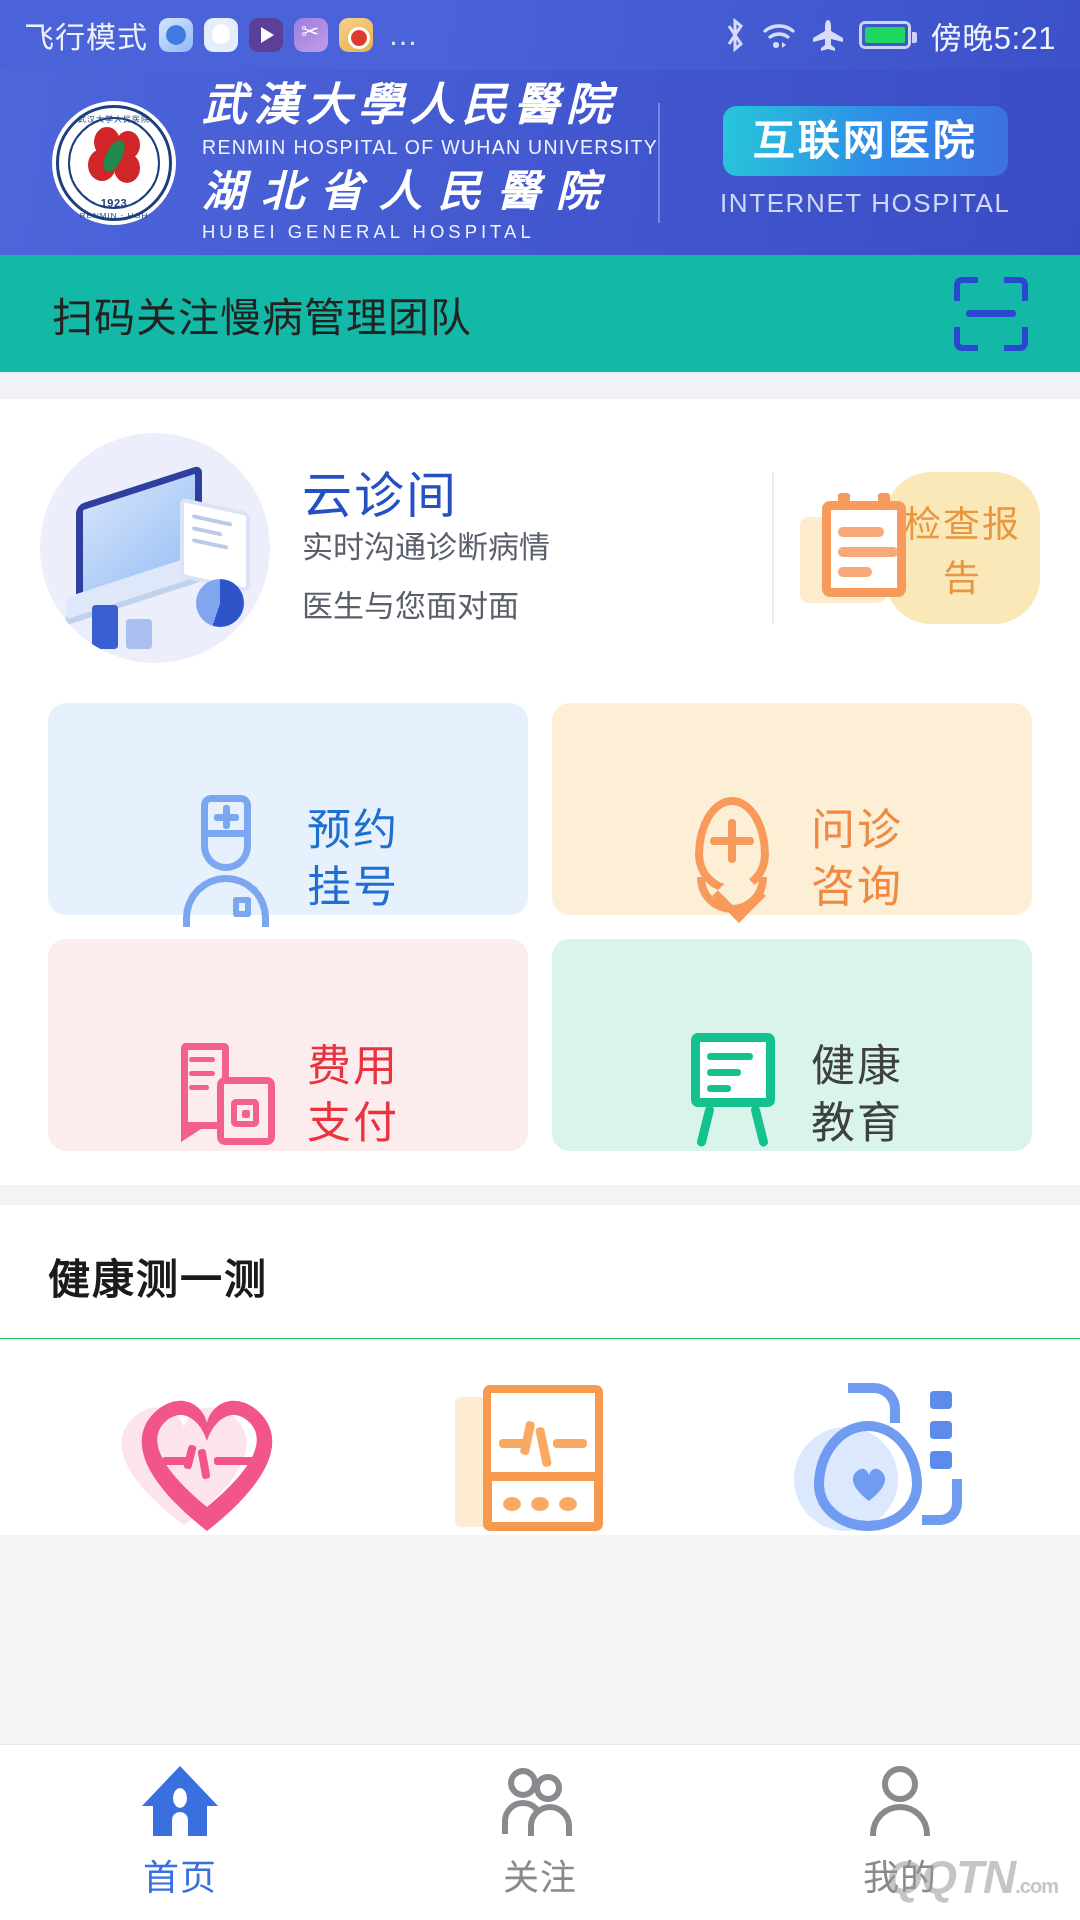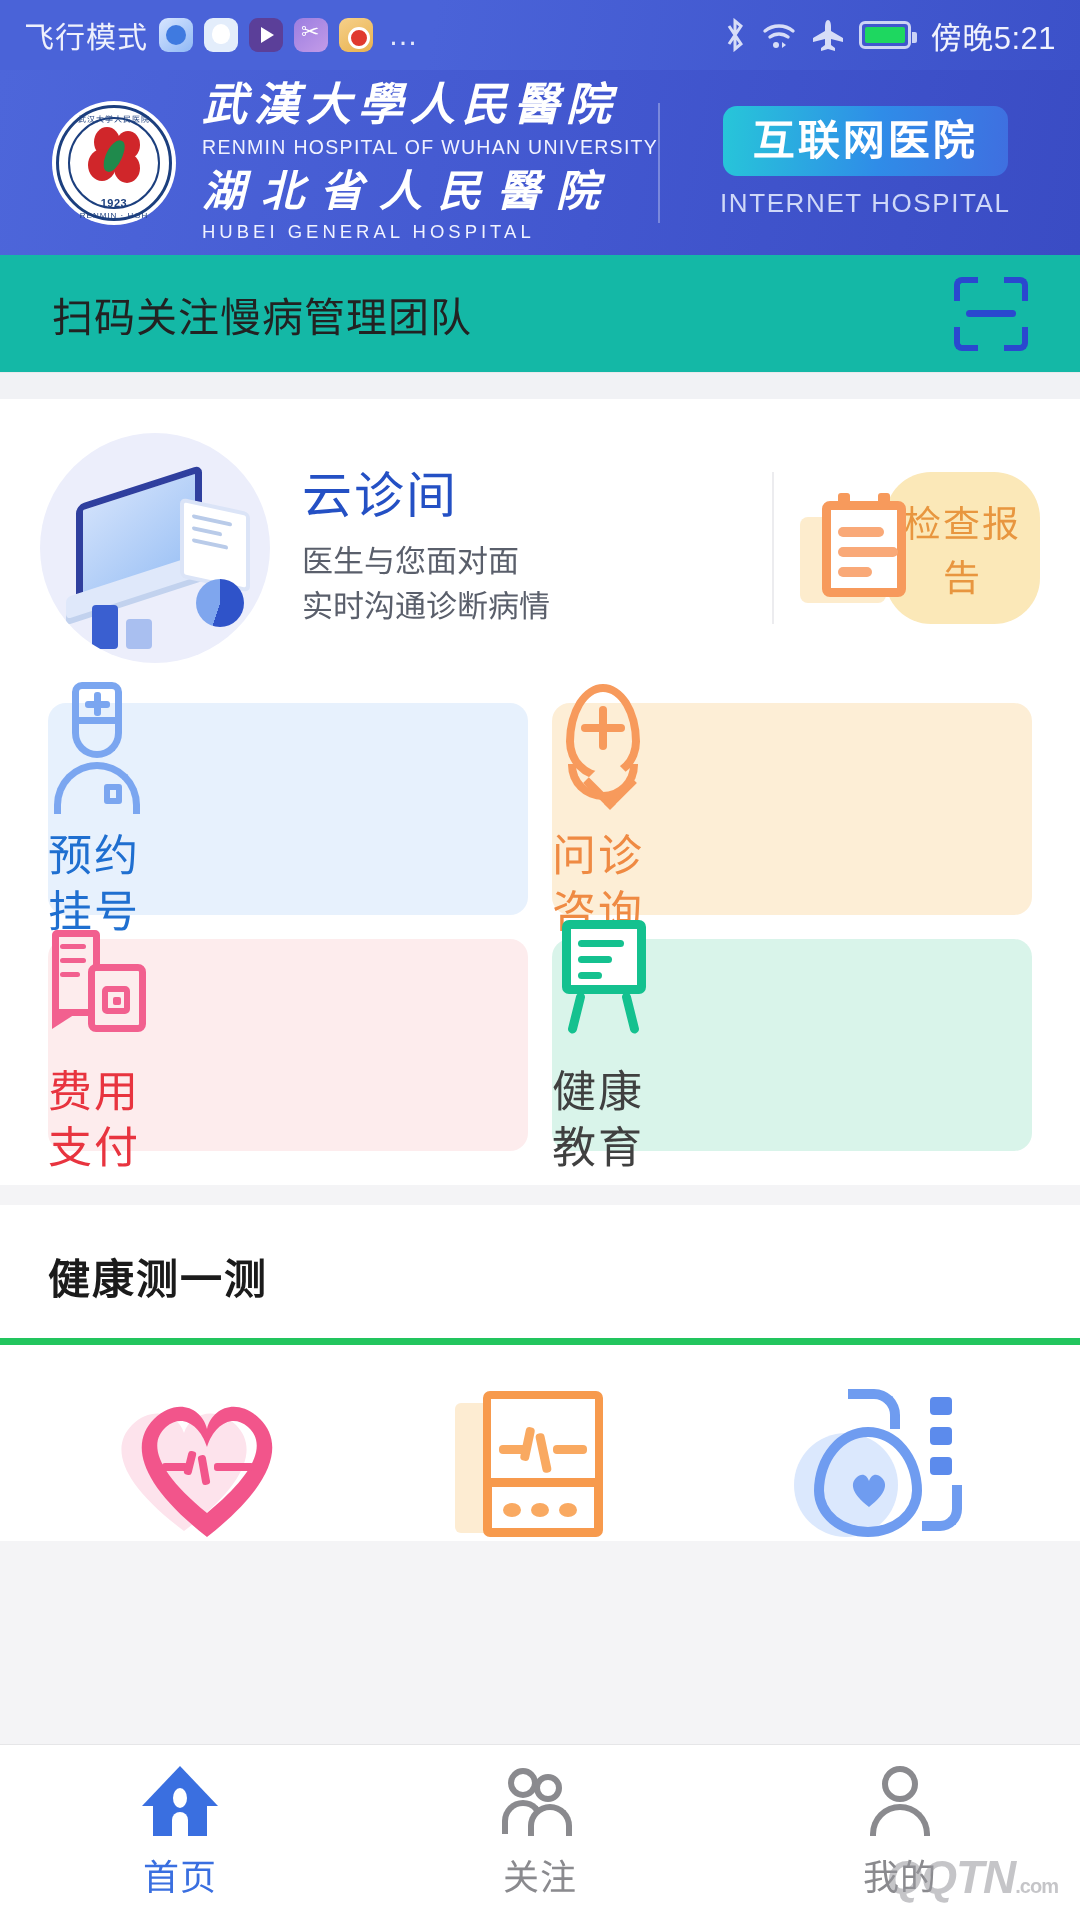--- a/index.html
+++ b/index.html
@@ -109,21 +109,21 @@
   .rpt-ic .clip{position:absolute;width:12px;height:16px;background:#f79a5c;border-radius:3px;top:0;}
   .rpt-ic .cl1{left:38px;} .rpt-ic .cl2{left:78px;}
   .rpt-ic .ln{position:absolute;height:10px;background:#f9a978;border-radius:5px;}
   .rpt-ic .l1{left:38px;top:34px;width:46px;}
   .rpt-ic .l2{left:38px;top:54px;width:60px;}
   .rpt-ic .l3{left:38px;top:74px;width:34px;}
   .rpt-btn { background:#fbe8b8; color:#e8963f; font-size:37px; letter-spacing:2px; border-radius:46px; padding:22px 0; width:246px; text-align:center; }
 
   
   .grid { display:grid; grid-template-columns:1fr 1fr; gap:24px; padding:18px 48px 34px; }
-  .card { height:212px; border-radius:18px; display:flex; align-items:flex-start; justify-content:center; gap:26px;flex-direction:column; }
+  .card { height:212px; border-radius:18px; display:flex; align-items:flex-end; justify-content:center; gap:26px; }
   .c-reg { background:#e7f1fd; } .c-pay { background:#fdeced; }
   .c-ask { background:#fdeed6; } .c-edu { background:#d9f4ea; }
   .cardlabel { font-size:44px; line-height:1.28; letter-spacing:2px; }
   .l-reg { color:#1f6fd0; } .l-pay { color:#e8343f; }
   .l-ask { color:#ef8a43; } .l-edu { color:#404040; }
   .cardicon { width:104px; height:124px; position:relative; flex:none; }
   
   .ic-doc .hat{position:absolute;left:24px;top:4px;width:50px;height:42px;border:7px solid #7ba6f0;border-radius:10px 10px 4px 4px;}
   .ic-doc .cross-v{position:absolute;left:46px;top:14px;width:7px;height:24px;background:#7ba6f0;border-radius:3px;}
   .ic-doc .cross-h{position:absolute;left:37px;top:23px;width:25px;height:7px;background:#7ba6f0;border-radius:3px;}
@@ -146,21 +146,21 @@
   .ic-ask .base{position:absolute;left:16px;top:86px;width:70px;height:36px;border:8px solid #f79a5c;border-top:0;border-radius:0 0 40px 40px;}
   
   .ic-edu .bd{position:absolute;left:10px;top:6px;width:84px;height:74px;border:9px solid #14c18f;border-radius:7px;background:#fff;}
   .ic-edu i{position:absolute;left:26px;background:#14c18f;height:7px;border-radius:4px;}
   .ic-edu .e1{top:26px;width:46px;} .ic-edu .e2{top:42px;width:34px;} .ic-edu .e3{top:58px;width:24px;}
   .ic-edu .lg1{position:absolute;left:20px;top:78px;width:9px;height:42px;background:#14c18f;border-radius:5px;transform:rotate(14deg);}
   .ic-edu .lg2{position:absolute;left:74px;top:78px;width:9px;height:42px;background:#14c18f;border-radius:5px;transform:rotate(-14deg);}
 
   
   .htsec { background:#fff; margin-top:20px; }
-  .httitle { font-size:42px; color:#1b1b1b; font-weight:bold; letter-spacing:2px; padding:40px 48px 32px; border-bottom:7px solid #22c55e; }
+  .httitle { font-size:42px; color:#1b1b1b; font-weight:bold; letter-spacing:2px; padding:40px 48px 32px; border-bottom:1px solid #22c55e; }
   .htrow { display:flex; justify-content:space-around; align-items:flex-start; padding:44px 30px 0; }
   .htitem { width:260px; display:flex; justify-content:center; }
   
   .ht-heart{position:relative;width:180px;height:150px;}
   .ht-heart .hsh{position:absolute;left:0;top:14px;width:148px;height:128px;background:#fde3ec;
     clip-path:path("M74 128 C 10 80, 0 44, 22 22 C 42 2, 68 10, 74 30 C 80 10, 106 2, 126 22 C 148 44, 138 80, 74 128 Z");}
   .ht-heart .hmain{position:absolute;left:20px;top:8px;width:154px;height:140px;
     background:#f2558b;
     clip-path:path("M77 140 C 8 86, 0 46, 24 22 C 46 0, 72 10, 77 32 C 82 10, 108 0, 130 22 C 154 46, 146 86, 77 140 Z M77 116 C 128 74, 136 46, 118 30 C 102 16, 84 28, 77 50 C 70 28, 52 16, 36 30 C 18 46, 26 74, 77 116 Z");}
   .ht-heart .ecg{position:absolute;left:52px;top:62px;width:94px;height:30px;}
@@ -305,22 +305,22 @@
             <i style="top:10px;width:40px;"></i>
             <i style="top:22px;width:30px;"></i>
             <i style="top:34px;width:36px;"></i>
           </span>
         <span class="pie"></span>
           <span class="sq"></span>
           <span class="sq2"></span>
       </div>
       <div class="cloudtxt">
         <div class="ct-title">云诊间</div>
+        <div class="ct-sub" style="margin-top:0">实时沟通诊断病情</div>
         <div class="ct-sub">医生与您面对面</div>
-        <div class="ct-sub" style="margin-top:0">实时沟通诊断病情</div>
       </div>
       <div class="cdiv"></div>
       <div class="report">
         <div class="rpt-ic">
           <span class="shadow"></span>
             <span class="pad"></span>
           <span class="clip cl1"></span>
             <span class="clip cl2"></span>
           <span class="ln l1"></span>
             <span class="ln l2"></span>

